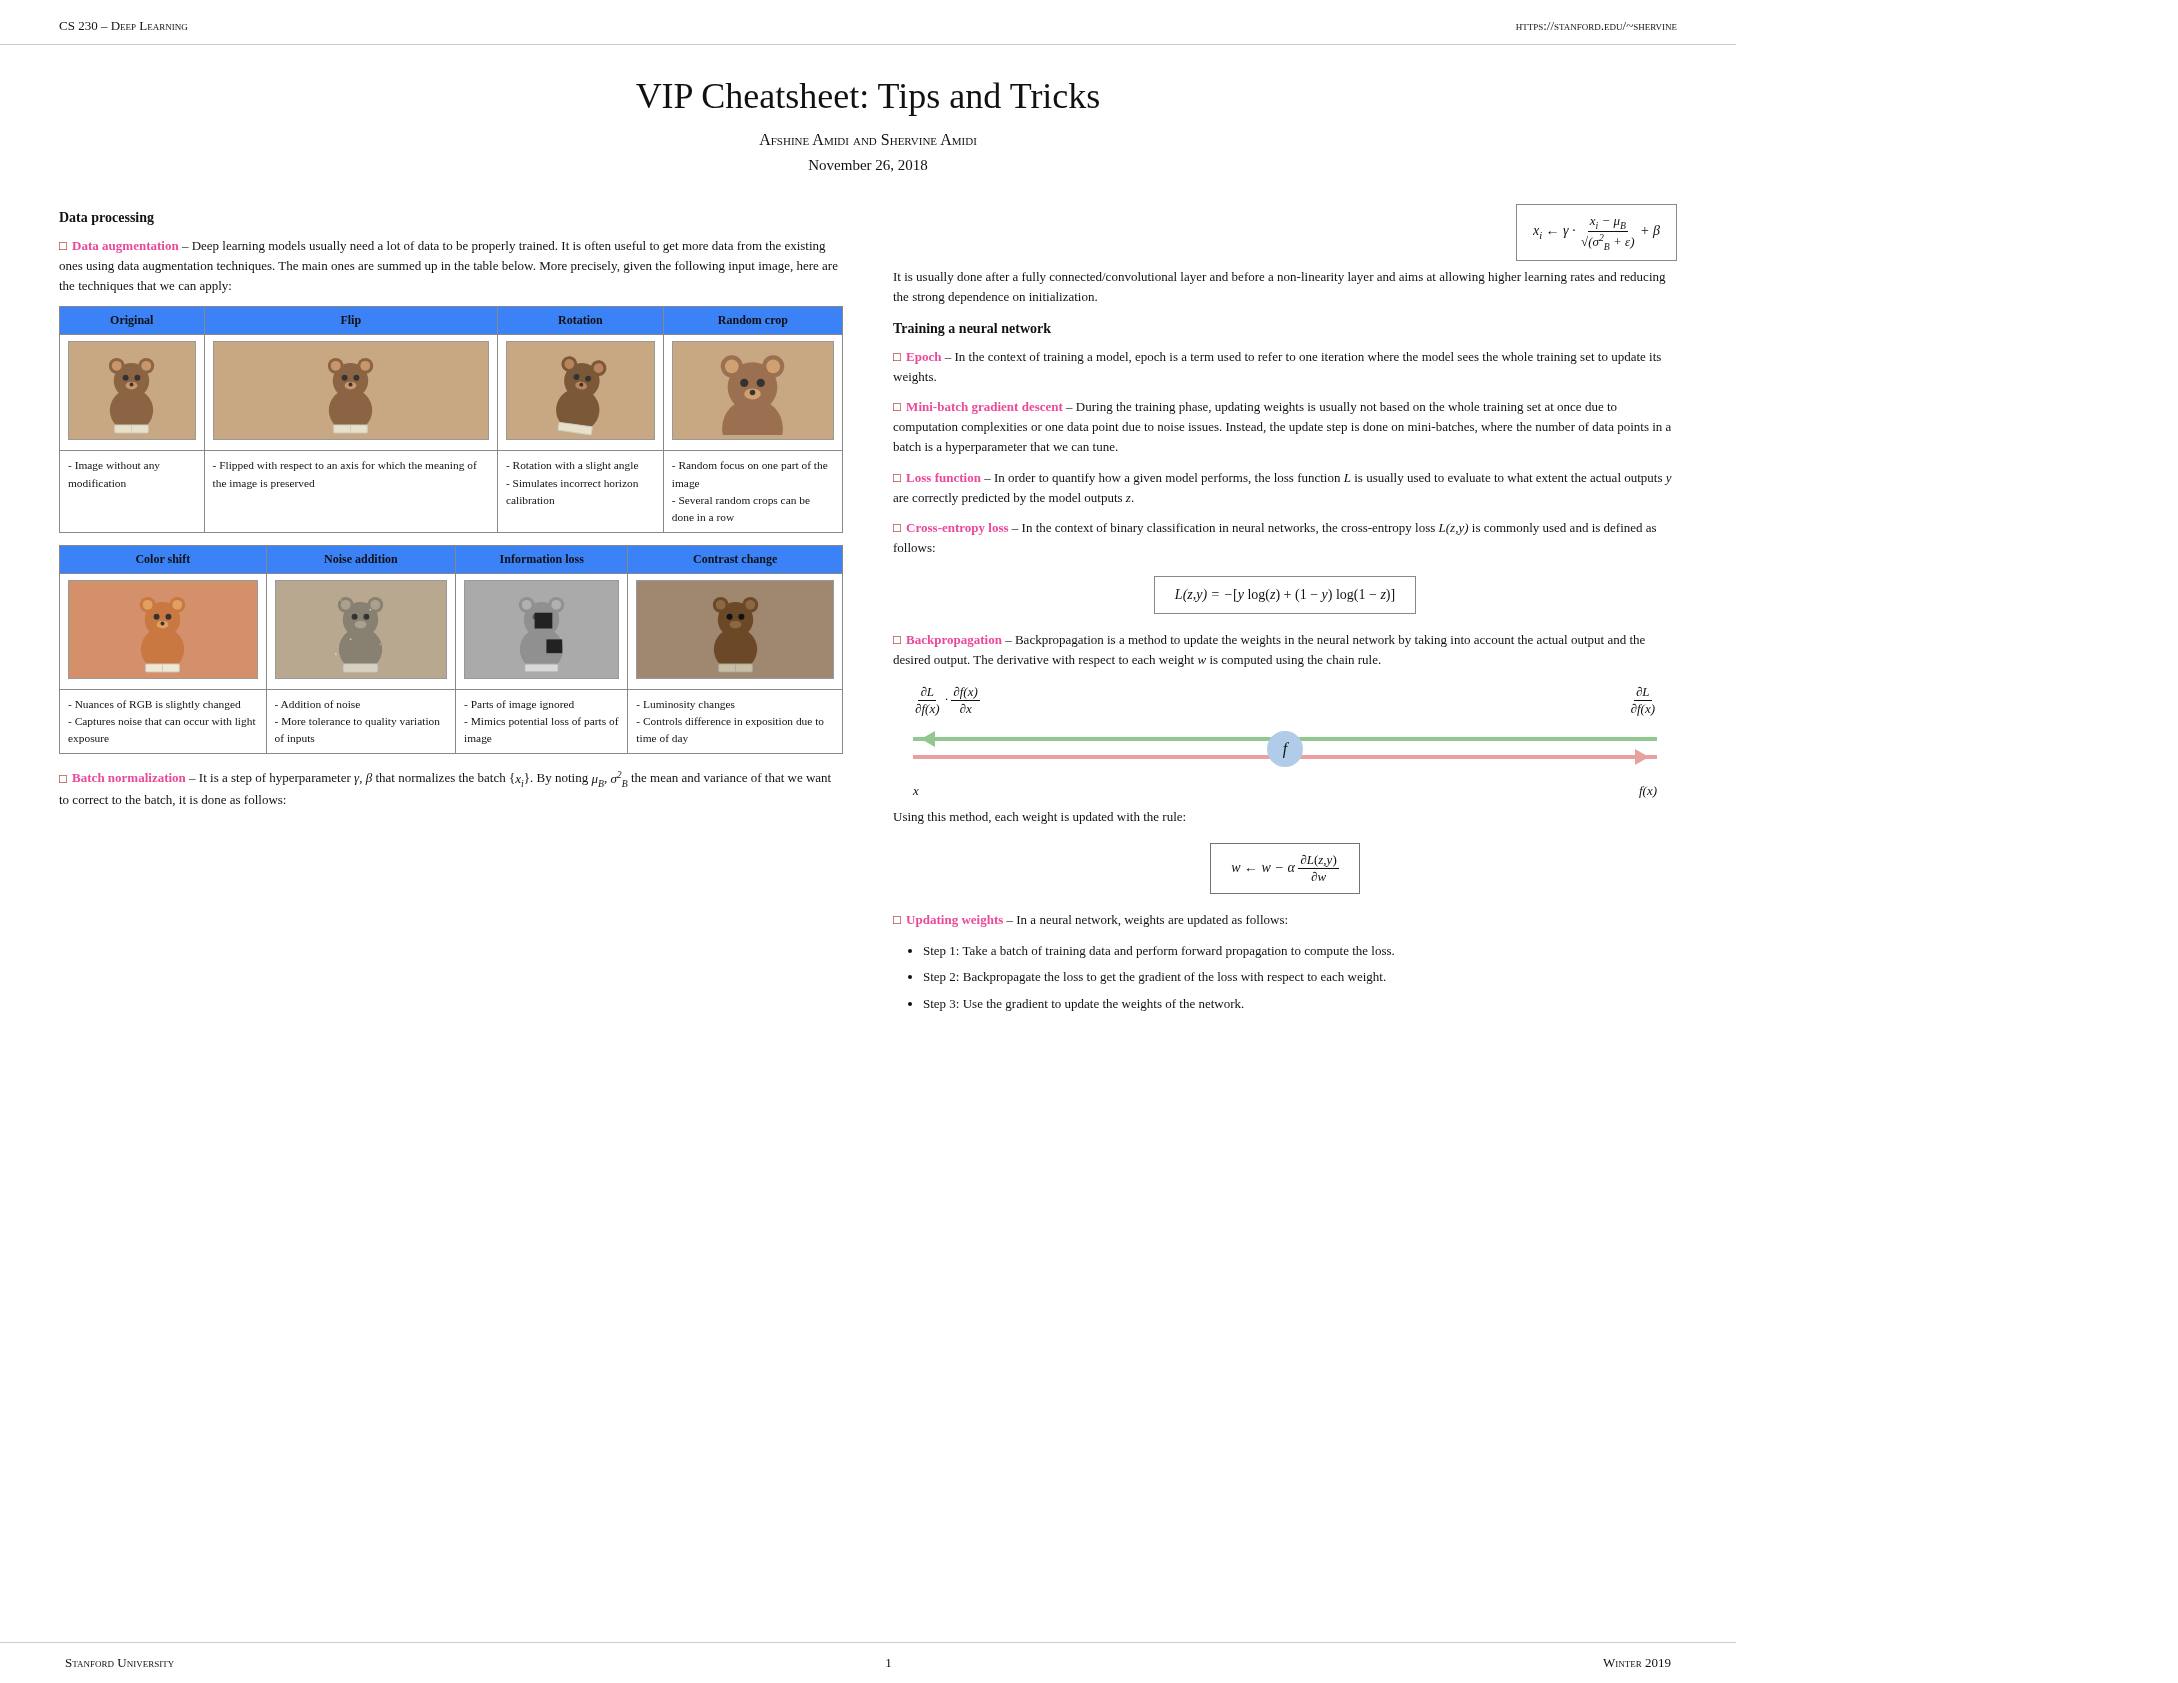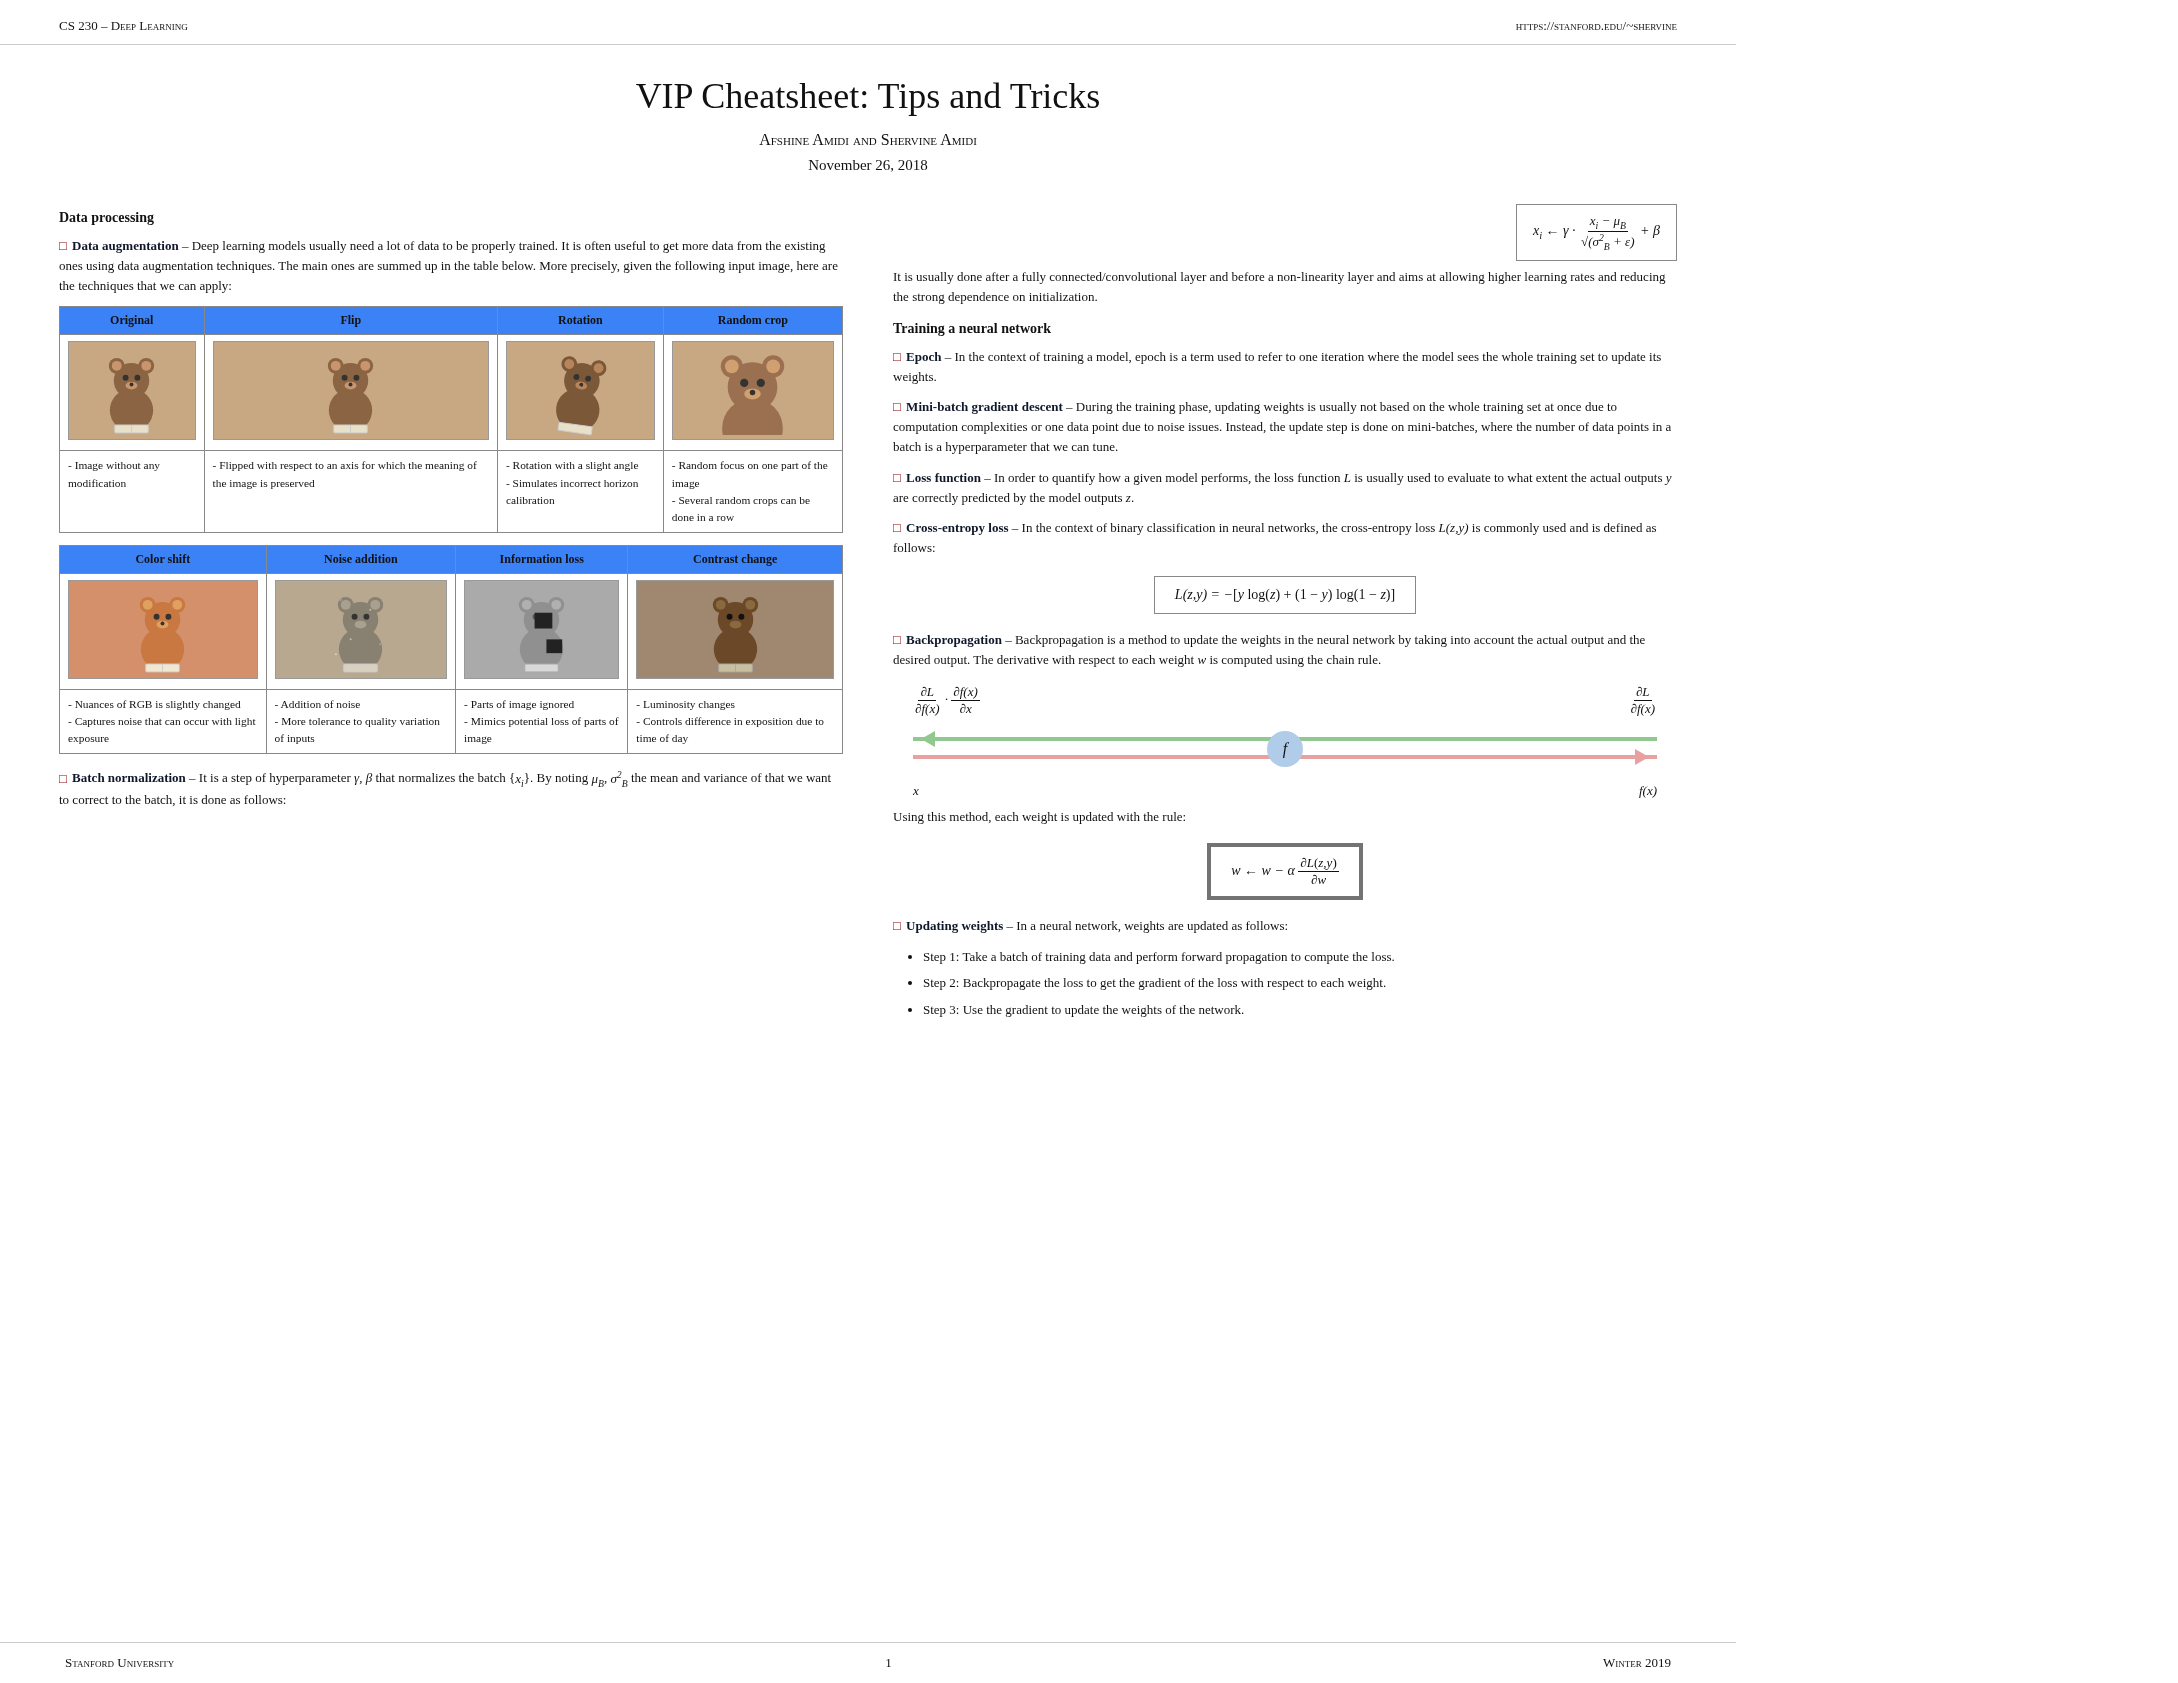--- a/index.html
+++ b/index.html
@@ -82,21 +82,21 @@
     }
     
     .section-title {
       font-weight: bold;
       font-size: 14px;
       margin-bottom: 10px;
       margin-top: 6px;
     }
     
     .term-link {
-      color: #0f172a;
+      color: #ec4899;
       font-weight: bold;
     }
     .term-marker {
       color: #8B0000;
       font-weight: bold;
       margin-right: 2px;
     }
     p {
       line-height: 1.55;
       margin-bottom: 8px;
@@ -161,21 +161,21 @@
     sub { font-size: 0.75em; vertical-align: sub; }
     
     .cross-entropy-box {
       border: 1px solid #888;
       padding: 10px 20px;
       display: inline-block;
       margin: 8px 20px;
       font-size: 14px;
     }
     .weight-update-box {
-      border: 4px solid #737373;
+      border: 1px solid #737373;
       padding: 8px 20px;
       display: inline-block;
       margin: 8px 20px;
       font-size: 14px;
     }
     
     .backprop-diagram {
       margin: 14px 20px;
       position: relative;
       height: 109px;

